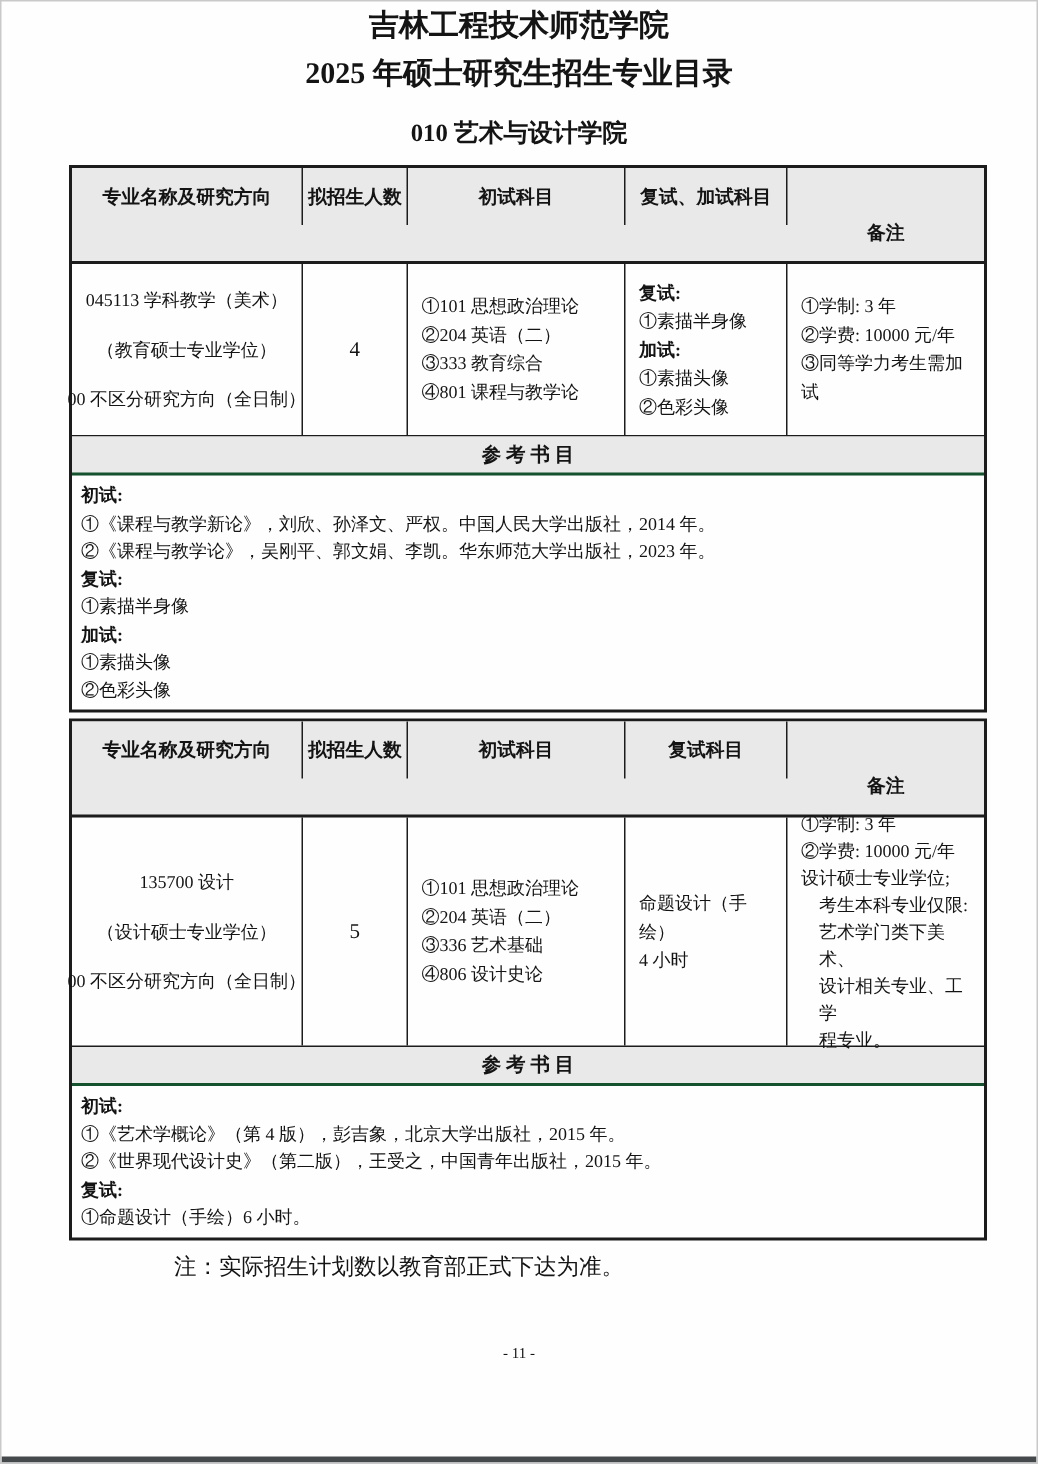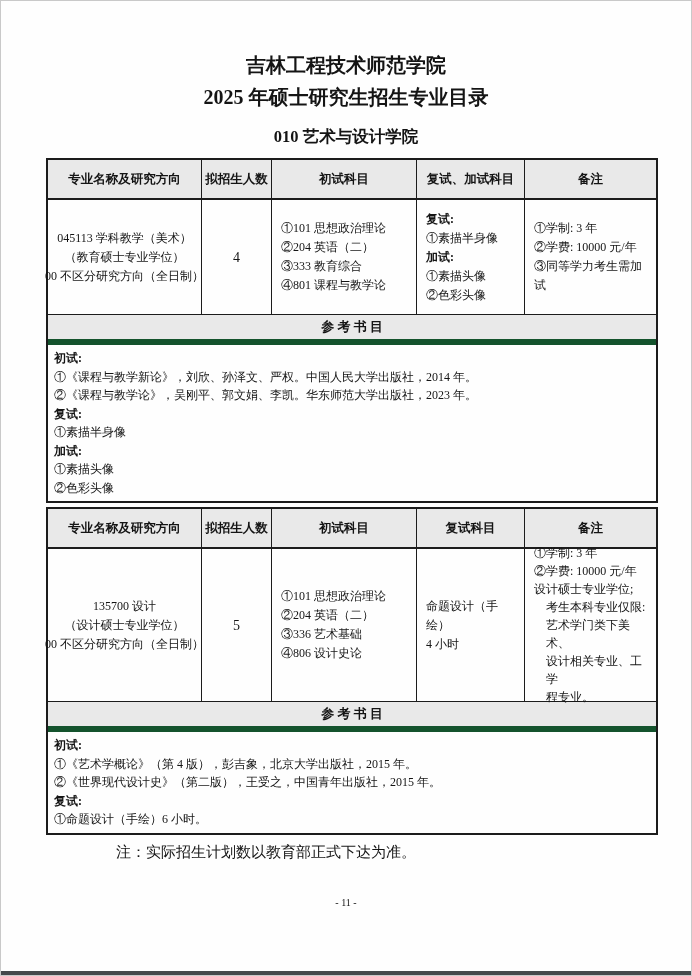--- a/index.html
+++ b/index.html
@@ -9,59 +9,59 @@
     box-sizing:border-box;
     background:#fefefe;
     border:1px solid #c9c9c9;
     font-family:"Liberation Serif","DejaVu Serif",serif;
     color:#141414;
     overflow:hidden;
   }
   .doc-title {
     text-align:center; font-weight:bold; font-size:20px; line-height:32px;
   }
-  .doc-title.first { padding-top:48px; }
+  .doc-title.first { }
   .section-title {
     text-align:center; font-weight:bold; font-size:16.5px; line-height:24px;
     margin-top:12px;
   }
   .tbl {
     margin-left:45px; width:612px; box-sizing:border-box;
     border:2px solid #1c1c1c;
     font-size:12px;
   }
   .t1 { margin-top:9px; }
   .t2 { margin-top:4px; }
   .grid5 { display:grid; grid-template-columns:154px 70px 145px 108px auto; }
   .thead { border-bottom:2px solid #1c1c1c; background:#e9e9e9; }
   .thead .hcell {
     height:38px; display:flex; align-items:center; justify-content:center;
     font-weight:bold; font-size:12.5px;
     border-right:1px solid #1c1c1c;
   }
-  .thead .hcell:last-child { border-right:none; }
+  .thead .hcell:last-child { border-right:none;margin-top:24px; }
   .trow { border-bottom:1px solid #1c1c1c; }
   .trow .cell {
     border-right:1px solid #1c1c1c;
     display:flex; flex-direction:column; justify-content:center;
     box-sizing:border-box;
     line-height:19px;
   }
   .trow .cell:last-child { border-right:none; }
   .t1 .trow .cell { height:114px; }
   .t2 .trow .cell { height:152px; }
-  .cell.ctr { align-items:center; text-align:center; }
+  .cell.ctr { align-items:center; text-align:center;gap:14px; }
   .cell.lft { align-items:flex-start; text-align:left; padding-left:9px; padding-right:4px; }
   .cell .nowrap { white-space:nowrap; }
   .quota { font-size:14px; }
   .lbl { font-weight:bold; }
   .indent { padding-left:12px; }
   .t2 .cell.remarks { line-height:18px; }
   .ref-head {
-    height:24px; background:#e9e9e9; border-bottom:6px solid #14532d;
+    height:24px; background:#e9e9e9; border-bottom:2px solid #14532d;
     display:flex; align-items:center; justify-content:center;
     font-weight:bold; font-size:13px;
   }
   .ref-body { padding:4px 12px 4px 6px; line-height:18.5px; font-size:12px; }
   .t1 .ref-body { min-height:137px; }
   .t2 .ref-body { min-height:85px; }
   .note { margin:8px 0 0 115px; font-size:15px; }
   .page-number { position:absolute; left:0; right:0; top:896px; text-align:center; font-size:10px; }
   .bottom-bar { position:absolute; left:0; right:0; bottom:0; height:4px; background:#45494c; }
 </style>

